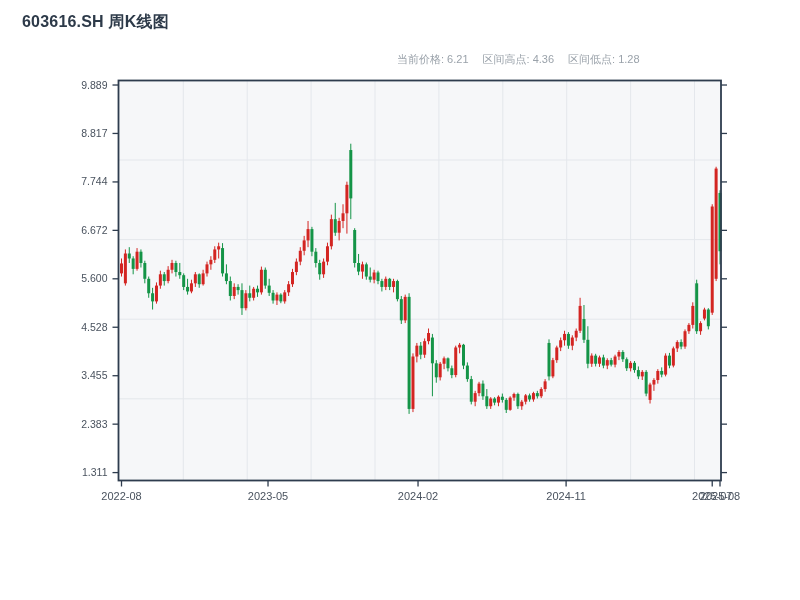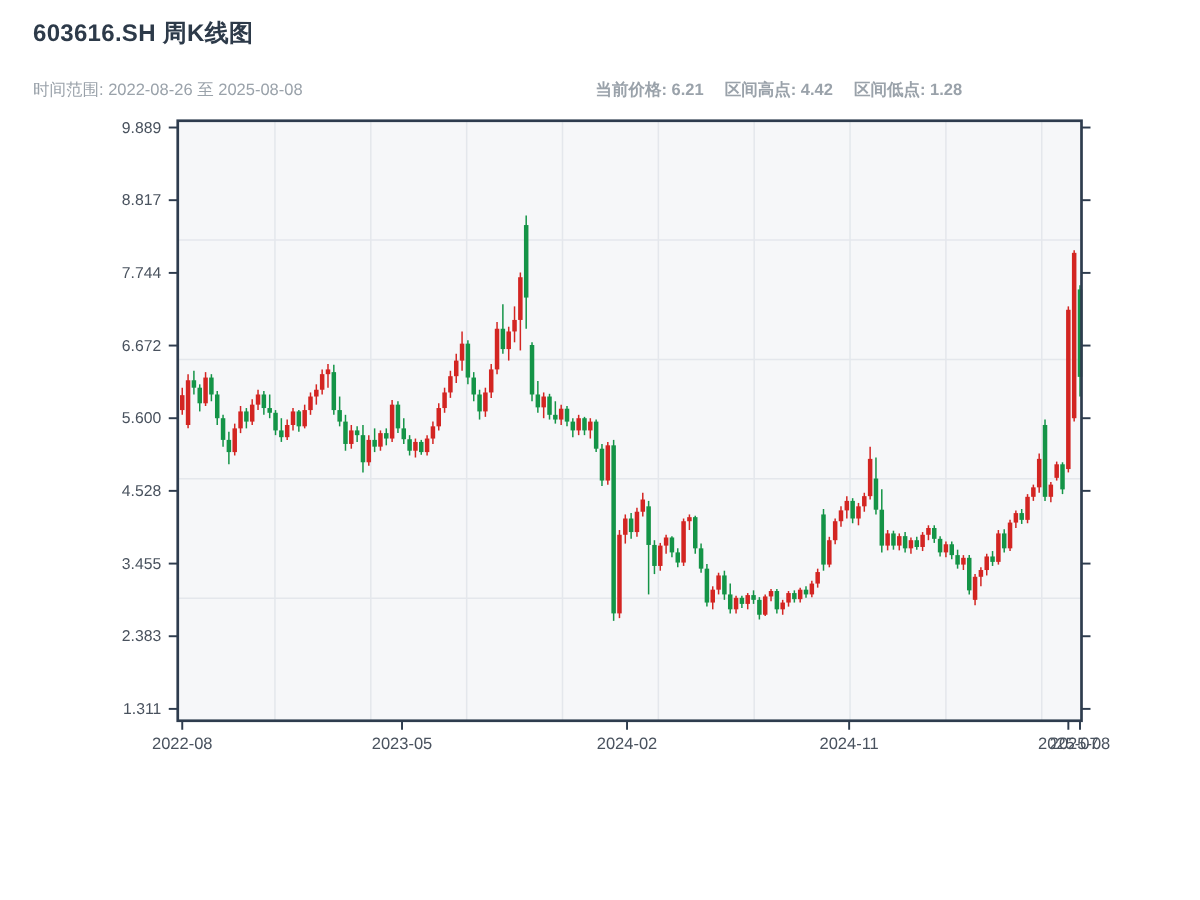--- a/index.html
+++ b/index.html
@@ -3,32 +3,31 @@
 <meta charset="utf-8">
 <style>
   html,body{margin:0;padding:0;background:#ffffff;}
   body{width:800px;height:600px;position:relative;overflow:hidden;
        font-family:"Liberation Sans","DejaVu Sans",sans-serif;}
   .fig{position:absolute;left:0;top:0;width:800px;height:600px;background:#ffffff;}
   .title{position:absolute;left:22px;top:12px;font-size:16px;font-weight:600;color:#2d3a49;letter-spacing:.2px;}
   .meta{position:absolute;top:52px;font-size:11px;color:#9aa2aa;}
   .meta-left{left:22px;}
   .meta-right{left:397px;}
-  .meta-right span{margin-right:14px;font-weight:bold;}
+  .meta-right span{margin-right:14px;}
   svg{position:absolute;left:0;top:0;}
   text{font-family:"Liberation Sans","DejaVu Sans",sans-serif;}
 </style>
 </head>
 <body>
 
 <div class="fig">
   <div class="title">603616.SH 周K线图</div>
-  <div class="meta meta-left">时间范围: 2022-08-26 至 2025-08-08</div>
   <div class="meta meta-right">
-    <span>当前价格: 6.21</span><span>区间高点: 4.42</span><span>区间低点: 1.28</span>
+    <span>当前价格: 6.21</span><span>区间高点: 4.36</span><span>区间低点: 1.28</span>
   </div>
   <svg id="chart" width="800" height="600" viewBox="0 0 800 600">
       <rect x="118.5" y="80.5" width="602.5" height="400" fill="#f6f7f9"></rect>
       <line x1="183.3" y1="80.5" x2="183.3" y2="480.5" stroke="#e4e7ec" stroke-width="1"></line>
       <line x1="247.2" y1="80.5" x2="247.2" y2="480.5" stroke="#e4e7ec" stroke-width="1"></line>
       <line x1="311.1" y1="80.5" x2="311.1" y2="480.5" stroke="#e4e7ec" stroke-width="1"></line>
       <line x1="375" y1="80.5" x2="375" y2="480.5" stroke="#e4e7ec" stroke-width="1"></line>
       <line x1="438.9" y1="80.5" x2="438.9" y2="480.5" stroke="#e4e7ec" stroke-width="1"></line>
       <line x1="502.8" y1="80.5" x2="502.8" y2="480.5" stroke="#e4e7ec" stroke-width="1"></line>
       <line x1="566.7" y1="80.5" x2="566.7" y2="480.5" stroke="#e4e7ec" stroke-width="1"></line>

